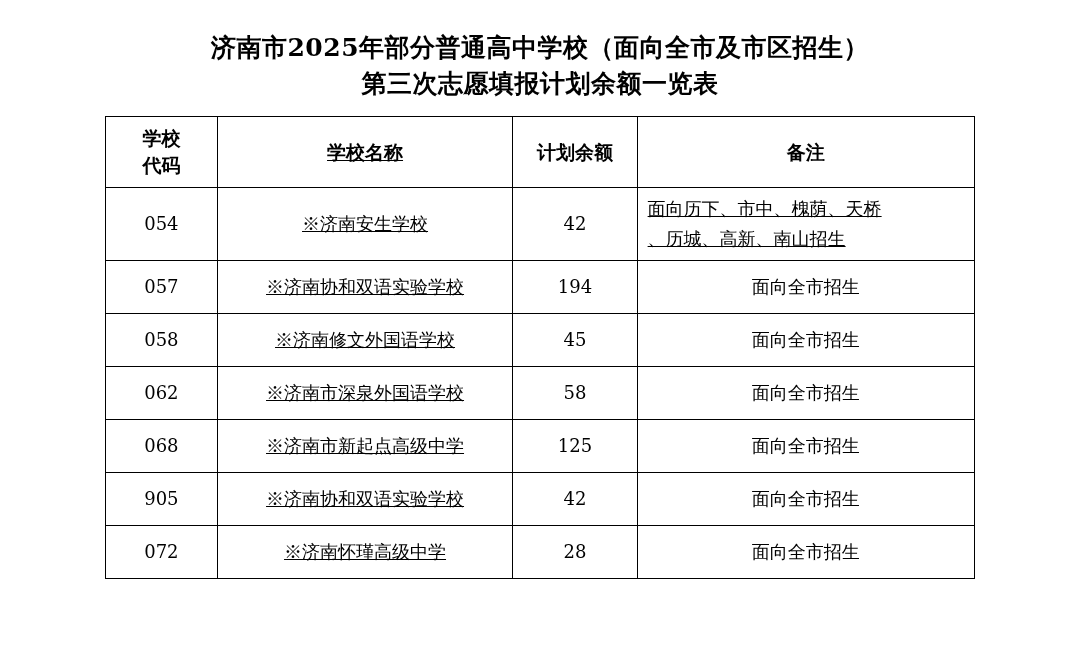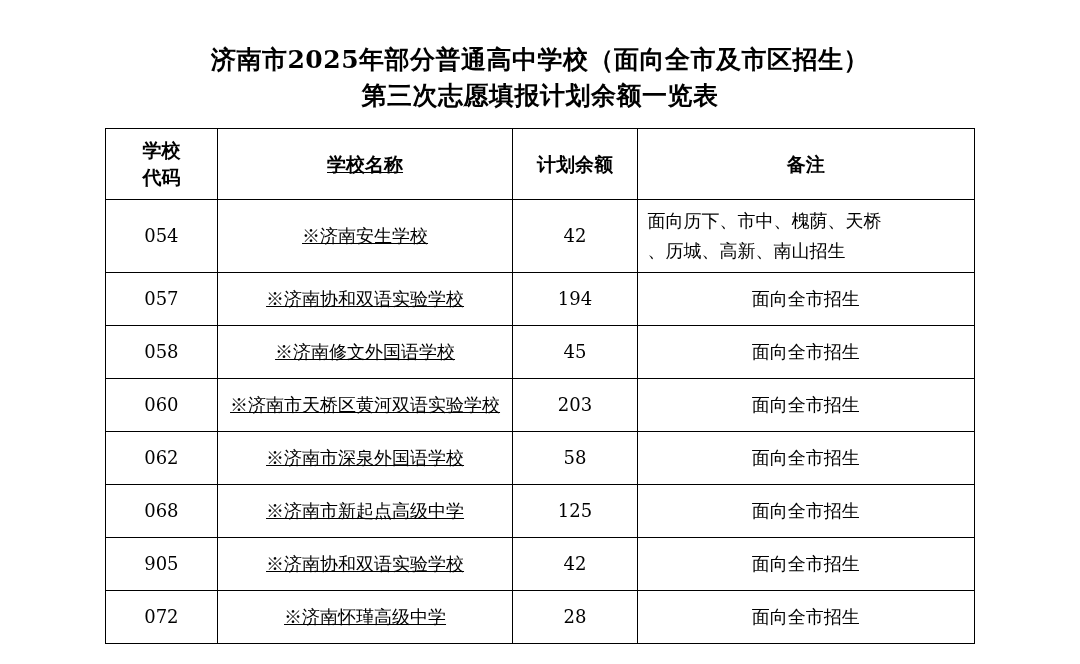--- a/index.html
+++ b/index.html
@@ -12,21 +12,21 @@
     background: #ffffff;
     font-family: "DejaVu Serif", "Liberation Serif", serif;
     color: #000000;
     overflow: hidden;
   }
   .page {
     width: 1080px;
     height: 664px;
     position: relative;
     box-sizing: border-box;
-    padding: 12px;
+    padding: 0;
   }
   .title-block {
     text-align: center;
     padding-top: 30px;
   }
   .title-line {
     font-size: 25px;
     font-weight: bold;
     letter-spacing: 0.5px;
     line-height: 36px;
@@ -70,20 +70,21 @@
     width: 116px;
   }
   td.remark, th.remark {
     width: 306px;
     padding: 4px 8px;
   }
   td.remark.multi {
     text-align: left;
     line-height: 30px;
     padding: 6px 10px;
+    text-decoration: underline;
   }
 </style>
 </head>
 <body>
 
 <div class="page">
 
   <div class="title-block">
     <div class="title-line">济南市2025年部分普通高中学校（面向全市及市区招生）</div>
     <div class="title-line">第三次志愿填报计划余额一览表</div>
@@ -118,26 +119,20 @@
           <td class="quota">194</td>
           <td class="remark">面向全市招生</td>
         </tr>
         <tr>
           <td class="code">058</td>
           <td class="name">※济南修文外国语学校</td>
           <td class="quota">45</td>
           <td class="remark">面向全市招生</td>
         </tr>
         <tr>
-          <td class="code">060</td>
-          <td class="name">※济南市天桥区黄河双语实验学校</td>
-          <td class="quota">203</td>
-          <td class="remark">面向全市招生</td>
-        </tr>
-        <tr>
           <td class="code">062</td>
           <td class="name">※济南市深泉外国语学校</td>
           <td class="quota">58</td>
           <td class="remark">面向全市招生</td>
         </tr>
         <tr>
           <td class="code">068</td>
           <td class="name">※济南市新起点高级中学</td>
           <td class="quota">125</td>
           <td class="remark">面向全市招生</td>

